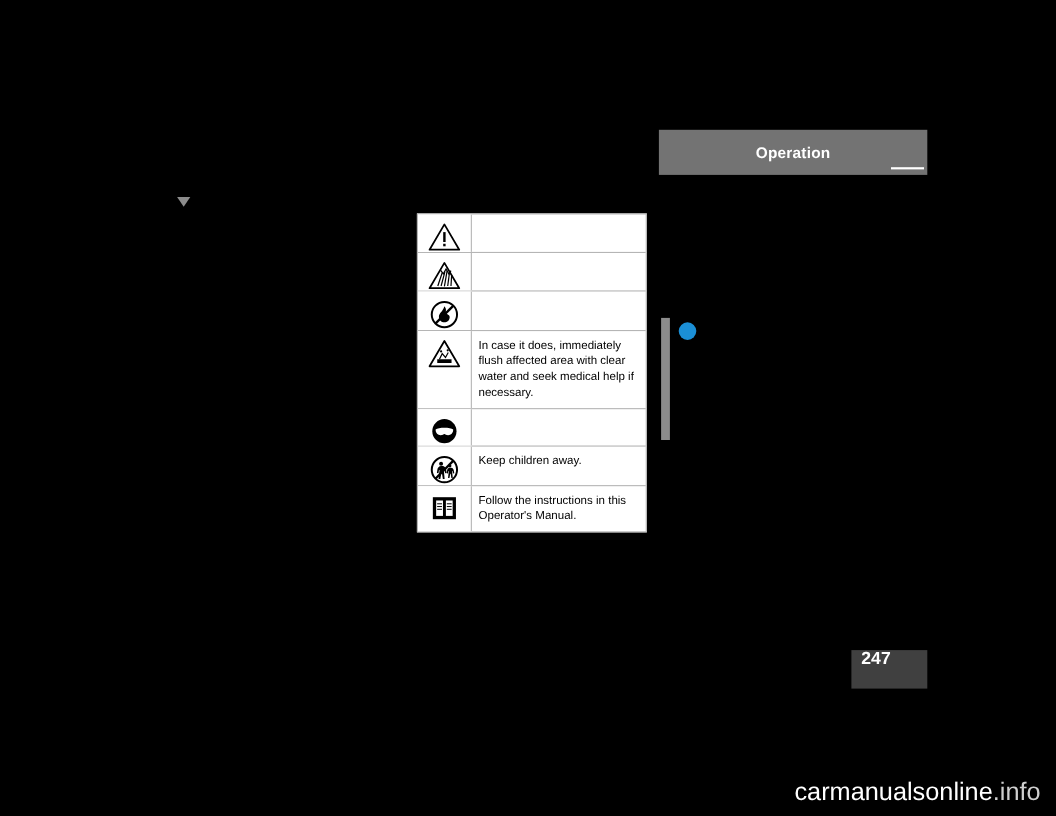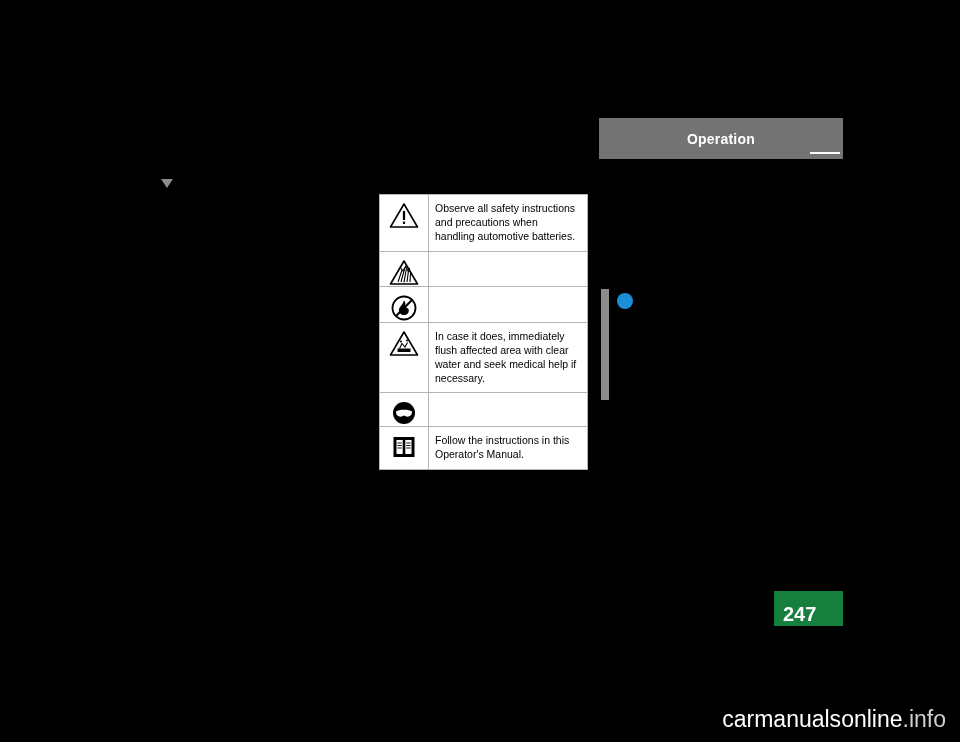--- a/index.html
+++ b/index.html
@@ -40,26 +40,26 @@
     background: #ffffff;
   }
 
   
   #page-number-box {
     position: absolute;
     left: 774px;
     top: 591px;
     width: 69px;
     height: 35px;
-    background: #15803d;
+    background: #404040;
     color: #ffffff;
-    font-size: 20px;
+    font-size: 16px;
     font-weight: bold;
     display: flex;
-    align-items: flex-end;
+    align-items: flex-start;
     padding-left: 9px;
     box-sizing: border-box;
   }
 
   
   #triangle-marker {
     position: absolute;
     left: 161px;
     top: 179px;
     width: 0;
@@ -161,23 +161,20 @@
 
 <div id="safety-table">
 
   <div class="srow">
     <div class="sicon">
       <svg class="glyph" width="30" height="27" viewBox="0 0 30 27" aria-hidden="true">
         <polygon points="15,2 28.5,25 1.5,25" fill="#ffffff" stroke="#000000" stroke-width="1.6" stroke-linejoin="round"></polygon>
         <rect x="13.9" y="9" width="2.2" height="9" fill="#000000"></rect>
         <rect x="13.9" y="19.6" width="2.2" height="2.3" fill="#000000"></rect>
       </svg>
-    </div>
-    <div class="stext">
-      <p>Observe all safety instructions and precautions when handling automotive batteries.</p>
     </div>
   </div>
 
   <div class="srow">
     <div class="sicon">
       <svg class="glyph" width="30" height="27" viewBox="0 0 30 27" aria-hidden="true">
         <polygon points="15,2 28.5,25 1.5,25" fill="#ffffff" stroke="#000000" stroke-width="1.6" stroke-linejoin="round"></polygon>
         <g fill="none" stroke="#000000" stroke-width="1.1">
           <path d="M9 23 L13 11"></path>
           <path d="M12 23 L15.5 10"></path>
@@ -217,20 +214,37 @@
 
   <div class="srow">
     <div class="sicon">
       <svg class="glyph" width="28" height="26" viewBox="0 0 28 26" aria-hidden="true">
         <circle cx="14" cy="13" r="11" fill="#000000"></circle>
         <path d="M6 11.5 c2.5 -2.2 13.5 -2.2 16 0 c0 3.2 -2 5.2 -4.6 5.2 c-1.8 0 -2.6 -1.2 -3.4 -1.2 c-0.8 0 -1.6 1.2 -3.4 1.2 c-2.6 0 -4.6 -2 -4.6 -5.2 z" fill="#ffffff"></path>
       </svg>
     </div>
   </div>
 
+  <div class="srow">
+    <div class="sicon">
+      <svg class="glyph" width="28" height="28" viewBox="0 0 28 28" aria-hidden="true">
+        <circle cx="14" cy="14" r="11.5" fill="#ffffff" stroke="#000000" stroke-width="1.8"></circle>
+        <g fill="#000000">
+          <circle cx="11" cy="8.5" r="1.8"></circle>
+          <path d="M11 10.6 c-2 0 -3.2 1.6 -3.4 3.4 l-0.4 3 1.4 0.2 0.5 -3 0.5 0 -0.9 8.2 1.6 0 0.9 -5 0.6 0 0.8 5 1.6 0 -0.7 -8.2 0.6 0 0.6 3 1.4 -0.2 -0.5 -3 c-0.3 -1.8 -1.4 -3.4 -3.4 -3.4 z"></path>
+          <circle cx="19" cy="10.5" r="1.4"></circle>
+          <path d="M19 12.3 c-1.5 0 -2.4 1.2 -2.6 2.6 l-0.3 2.4 1.1 0.2 0.4 -2.4 0.4 0 -0.7 6.4 1.3 0 0.7 -3.9 0.4 0 0.6 3.9 1.3 0 -0.6 -6.4 0.4 0 0.5 2.4 1.1 -0.2 -0.4 -2.4 c-0.3 -1.4 -1.1 -2.6 -2.6 -2.6 z"></path>
+        </g>
+        <line x1="5.8" y1="22.2" x2="22.2" y2="5.8" stroke="#000000" stroke-width="2.1"></line>
+      </svg>
+    </div>
+    <div class="stext">
+      <p>Keep children away.</p>
+    </div>
+  </div>
 
   <div class="srow">
     <div class="sicon">
       <svg class="glyph" width="28" height="26" viewBox="0 0 28 26" aria-hidden="true">
         <rect x="3.5" y="3" width="21" height="20" fill="#000000"></rect>
         <rect x="6.5" y="6" width="6.2" height="14" fill="#ffffff"></rect>
         <rect x="15.3" y="6" width="6.2" height="14" fill="#ffffff"></rect>
         <rect x="13.1" y="4.5" width="1.8" height="17" fill="#000000"></rect>
         <g stroke="#000000" stroke-width="0.9">
           <line x1="7.4" y1="9" x2="11.8" y2="9"></line>

